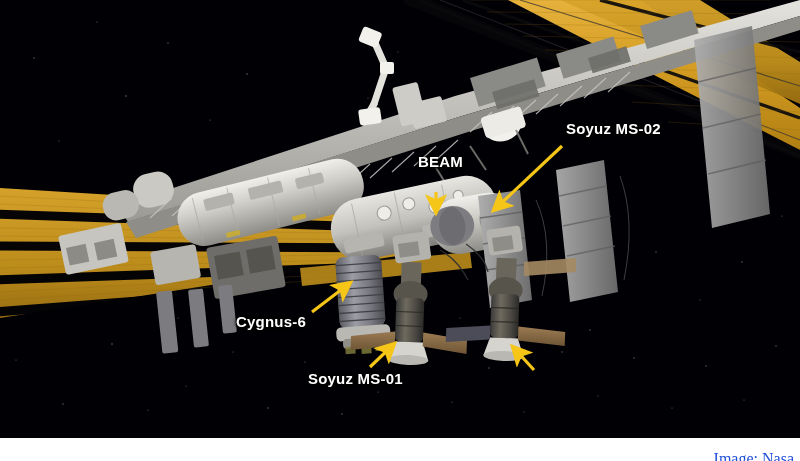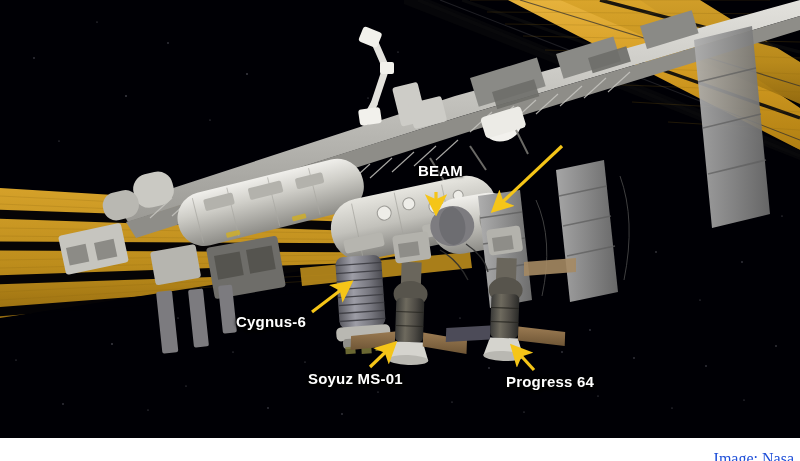--- a/index.html
+++ b/index.html
@@ -45,21 +45,21 @@
     font-weight:bold;
     font-size:15px;
     letter-spacing:0.2px;
     white-space:nowrap;
     text-shadow:1px 1px 2px rgba(0,0,0,0.95),
                 -1px 1px 2px rgba(0,0,0,0.8),
                 0 0 4px rgba(0,0,0,0.9);
     z-index:40;
   }
   #label-soyuz-ms02{left:566px;top:120px;}
-  #label-beam      {left:418px;top:162px;}
+  #label-beam      {left:418px;top:153px;}
   #label-cygnus5   {left:236px;top:313px;}
   #label-soyuz-ms01{left:268px;top:370px;margin-left:40px;}
   #label-progress64{left:506px;top:373px;}
 
   #arrows{position:absolute;left:0;top:0;width:800px;height:438px;z-index:35;}
 </style>
 </head>
 <body>
 
 <div id="page">
@@ -465,27 +465,27 @@
       </defs>
       <g stroke="#f5c518" stroke-width="3.2" marker-end="url(#ah)" fill="none">
         <line x1="562" y1="146" x2="494" y2="210"></line>
         <line x1="436" y1="192" x2="436" y2="212"></line>
         <line x1="312" y1="312" x2="350" y2="283"></line>
         <line x1="370" y1="367" x2="394" y2="344"></line>
         <line x1="534" y1="370" x2="513" y2="347"></line>
       </g>
     </svg>
 
+    <div class="label" id="label-soyuz-ms02">Soyuz MS-02</div>
 
     <div class="label" id="label-beam">BEAM</div>
 
     <div class="label" id="label-cygnus5">Cygnus-6</div>
 
     <div class="label" id="label-soyuz-ms01">Soyuz MS-01</div>
 
-    <div class="label" id="label-progress64">Progress 64</div>
   </div>
 
   <div id="credit-bar">
     <div id="credit-text">Image: Nasa</div>
   </div>
 
 </div>
 
 </body></html>

